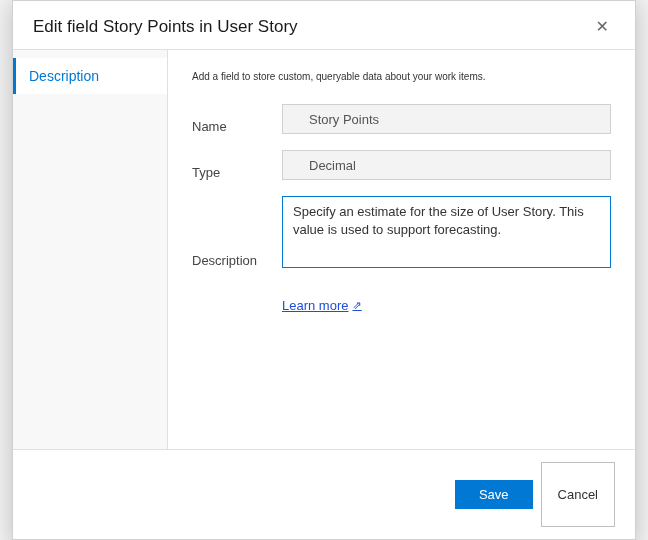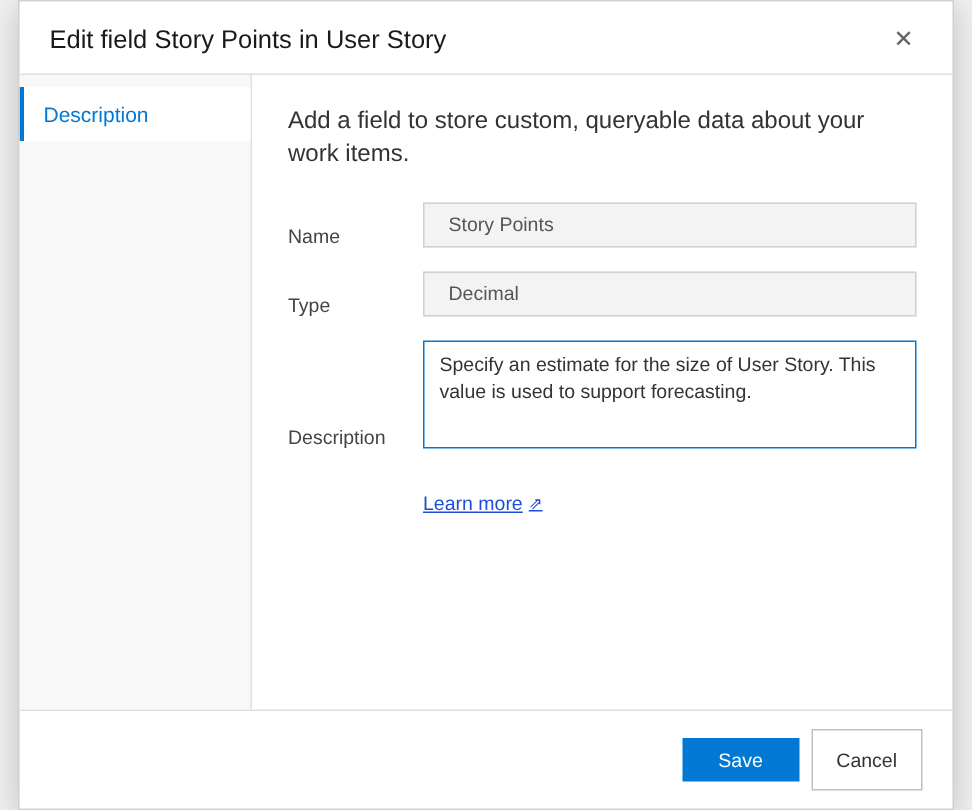--- a/index.html
+++ b/index.html
@@ -83,21 +83,21 @@
 
     .main-content {
       flex: 1;
       padding: 20px 24px;
       display: flex;
       flex-direction: column;
       overflow-y: auto;
     }
 
     .description-text {
-      font-size: 16px;
+      font-size: 10px;
       color: #333;
       margin-bottom: 20px;
       line-height: 1.4;
     }
 
     .form-row {
       display: flex;
       align-items: flex-end;
       margin-bottom: 16px;
     }
@@ -105,21 +105,21 @@
     .form-label {
       width: 90px;
       flex-shrink: 0;
       font-size: 13px;
       color: #444;
       padding-top: 6px;
     }
 
     .form-input {
       flex: 1;
-      padding: 5px 16px;
+      padding: 5px 26px;
       border: 1px solid #d0d0d0;
       font-size: 13px;
       color: #555;
       background: #f3f3f3;
       height: 30px;
       outline: none;
     }
 
     .form-textarea {
       flex: 1;
@@ -170,21 +170,21 @@
       padding: 7px 24px;
       font-size: 13px;
       cursor: pointer;
       font-weight: 500;
     }
 
     .btn-cancel {
       background: #fff;
       color: #333;
       border: 1px solid #c0c0c0;
-      padding: 12px 16px;
+      padding: 24px 16px;
       font-size: 13px;
       cursor: pointer;
     }
 
     .external-icon {
       font-size: 11px;
     }
   </style>
 </head>
 <body>

